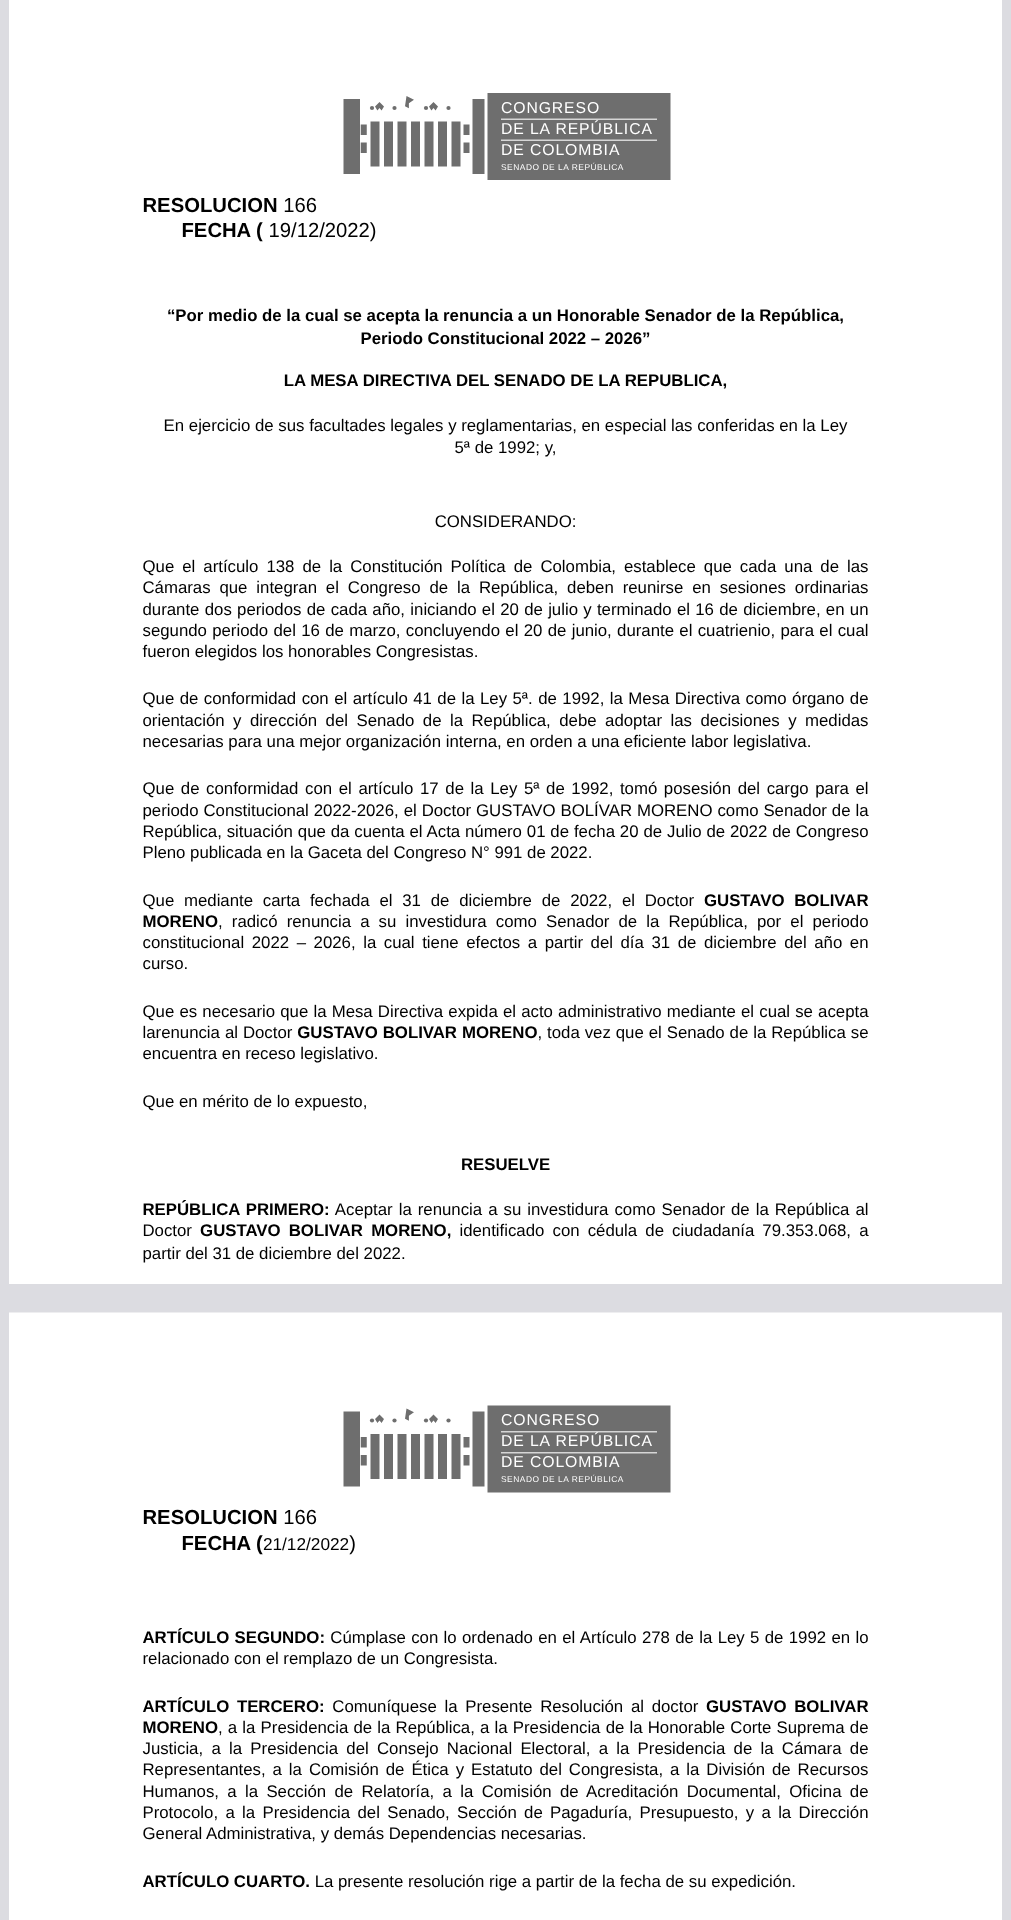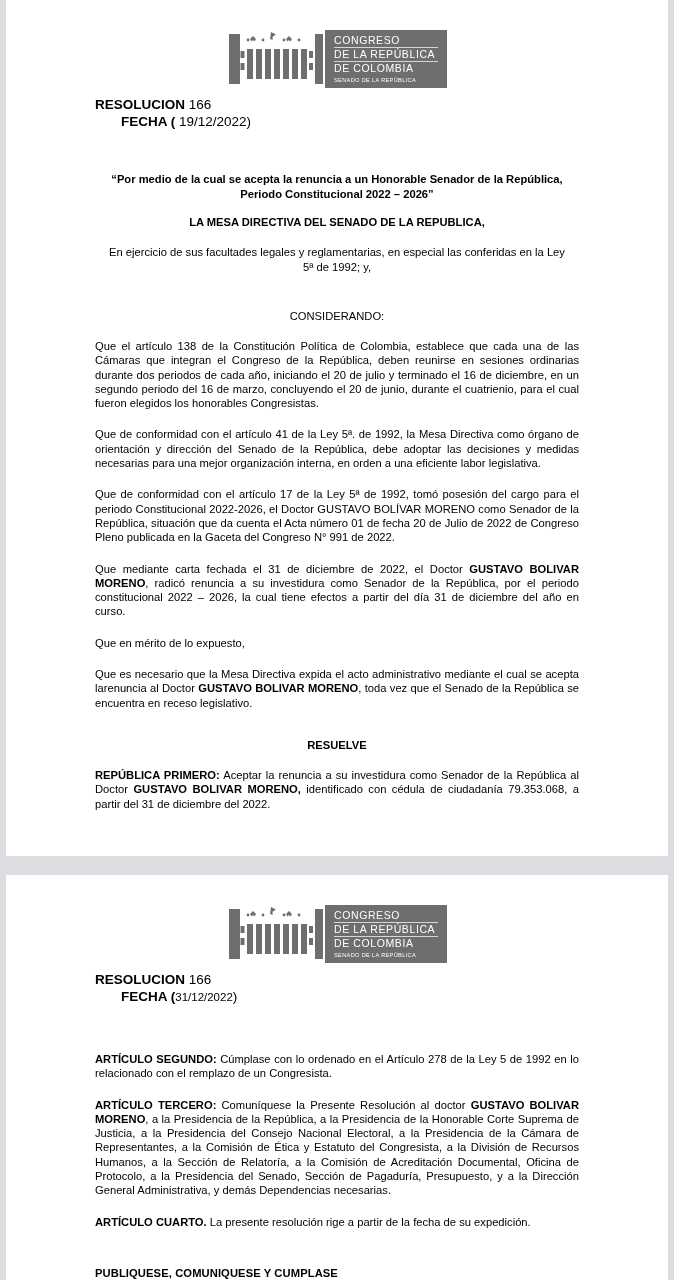--- a/index.html
+++ b/index.html
@@ -42,20 +42,21 @@
     margin: 0 auto;
     color: #000;
   }
 
   
   .letterhead {
     display: flex;
     justify-content: center;
     align-items: center;
     margin-bottom: 8px;
+    margin-top: 32px;
   }
   .logo {
     display: flex;
     align-items: stretch;
     height: 58px;
   }
   .logo-emblem {
     position: relative;
     width: 98px;
     height: 58px;
@@ -213,23 +214,23 @@
       <div class="facultades">En ejercicio de sus facultades legales y reglamentarias, en especial las conferidas en la Ley 5ª de 1992; y,</div>
 
       <div class="centered-head">CONSIDERANDO:</div>
 
       <p class="para">Que el artículo 138 de la Constitución Política de Colombia, establece que cada una de las Cámaras que integran el Congreso de la República, deben reunirse en sesiones ordinarias durante dos periodos de cada año, iniciando el 20 de julio y terminado el 16 de diciembre, en un segundo periodo del 16 de marzo, concluyendo el 20 de junio, durante el cuatrienio, para el cual fueron elegidos los honorables Congresistas.</p>
       <p class="para">Que de conformidad con el artículo 41 de la Ley 5ª. de 1992, la Mesa Directiva como órgano de orientación y dirección del Senado de la República, debe adoptar las decisiones y medidas necesarias para una mejor organización interna, en orden a una eficiente labor legislativa.</p>
       <p class="para">Que de conformidad con el artículo 17 de la Ley 5ª de 1992, tomó posesión del cargo para el periodo Constitucional 2022-2026, el Doctor GUSTAVO BOLÍVAR MORENO como Senador de la República, situación que da cuenta el Acta número 01 de fecha 20 de Julio de 2022 de Congreso Pleno publicada en la Gaceta del Congreso N° 991 de 2022.</p>
 
       <p class="para"><span>Que mediante carta fechada el 31 de diciembre de 2022, el Doctor  </span><b>GUSTAVO BOLIVAR MORENO</b><span>, radicó renuncia a su investidura como Senador de la República, por el periodo constitucional 2022 – 2026, la cual tiene efectos a partir del día 31 de diciembre del año en curso.</span></p>
 
+      <p class="para"><span>Que es necesario que la Mesa Directiva expida el acto administrativo mediante el cual se acepta larenuncia al Doctor </span><b>GUSTAVO BOLIVAR MORENO</b><span>, toda vez que el Senado de la República se encuentra en receso legislativo.</span></p>
+
       <p class="para">Que en mérito de lo expuesto,</p>
-
-      <p class="para"><span>Que es necesario que la Mesa Directiva expida el acto administrativo mediante el cual se acepta larenuncia al Doctor </span><b>GUSTAVO BOLIVAR MORENO</b><span>, toda vez que el Senado de la República se encuentra en receso legislativo.</span></p>
 
       <div class="resuelve">RESUELVE</div>
 
       <p class="para"><b>REPÚBLICA PRIMERO:</b><span> Aceptar la renuncia a su investidura como Senador de la República al Doctor </span><b>GUSTAVO BOLIVAR MORENO,</b><span> identificado con cédula de ciudadanía 79.353.068, a partir del 31 de diciembre del 2022.</span></p>
 
     </div>
   </div>
 
   <div class="page page-two">
     <div class="content">
@@ -269,21 +270,21 @@
             <div class="logo-sub">SENADO DE LA REPÚBLICA</div>
           </div>
         </div>
       </div>
 
       <div class="reso-block">
         <div class="reso-line reso-line-1">
           <b>RESOLUCION</b><span>&nbsp;</span><span class="num-reg">166</span>
         </div>
         <div class="reso-line reso-line-2">
-          <b>FECHA (</b><span class="date-small">31/12/2022</span><span class="date-reg">)</span>
+          <b>FECHA (</b><span class="date-small">21/12/2022</span><span class="date-reg">)</span>
         </div>
       </div>
 
       <p class="para" style="margin-top:46px"><b>ARTÍCULO SEGUNDO:</b><span> Cúmplase con lo ordenado en el Artículo 278 de la Ley 5 de 1992 en lo relacionado con el remplazo de un Congresista.</span></p>
 
       <p class="para"><b>ARTÍCULO TERCERO:</b><span> Comuníquese la Presente Resolución al doctor </span><b>GUSTAVO BOLIVAR MORENO</b><span>, a la Presidencia de la República, a la Presidencia de la Honorable Corte Suprema de Justicia, a la Presidencia del Consejo Nacional Electoral, a la Presidencia de la Cámara de Representantes, a la Comisión de Ética y Estatuto del Congresista, a la División de Recursos Humanos, a la Sección de Relatoría, a la Comisión de Acreditación Documental, Oficina de Protocolo, a la Presidencia del Senado, Sección de Pagaduría, Presupuesto, y a la Dirección General Administrativa, y demás Dependencias necesarias.</span></p>
 
       <p class="para"><b>ARTÍCULO CUARTO.</b><span> La presente resolución rige a partir de la fecha de su expedición.</span></p>
 
       <div class="publiquese">PUBLIQUESE, COMUNIQUESE Y CUMPLASE</div>

